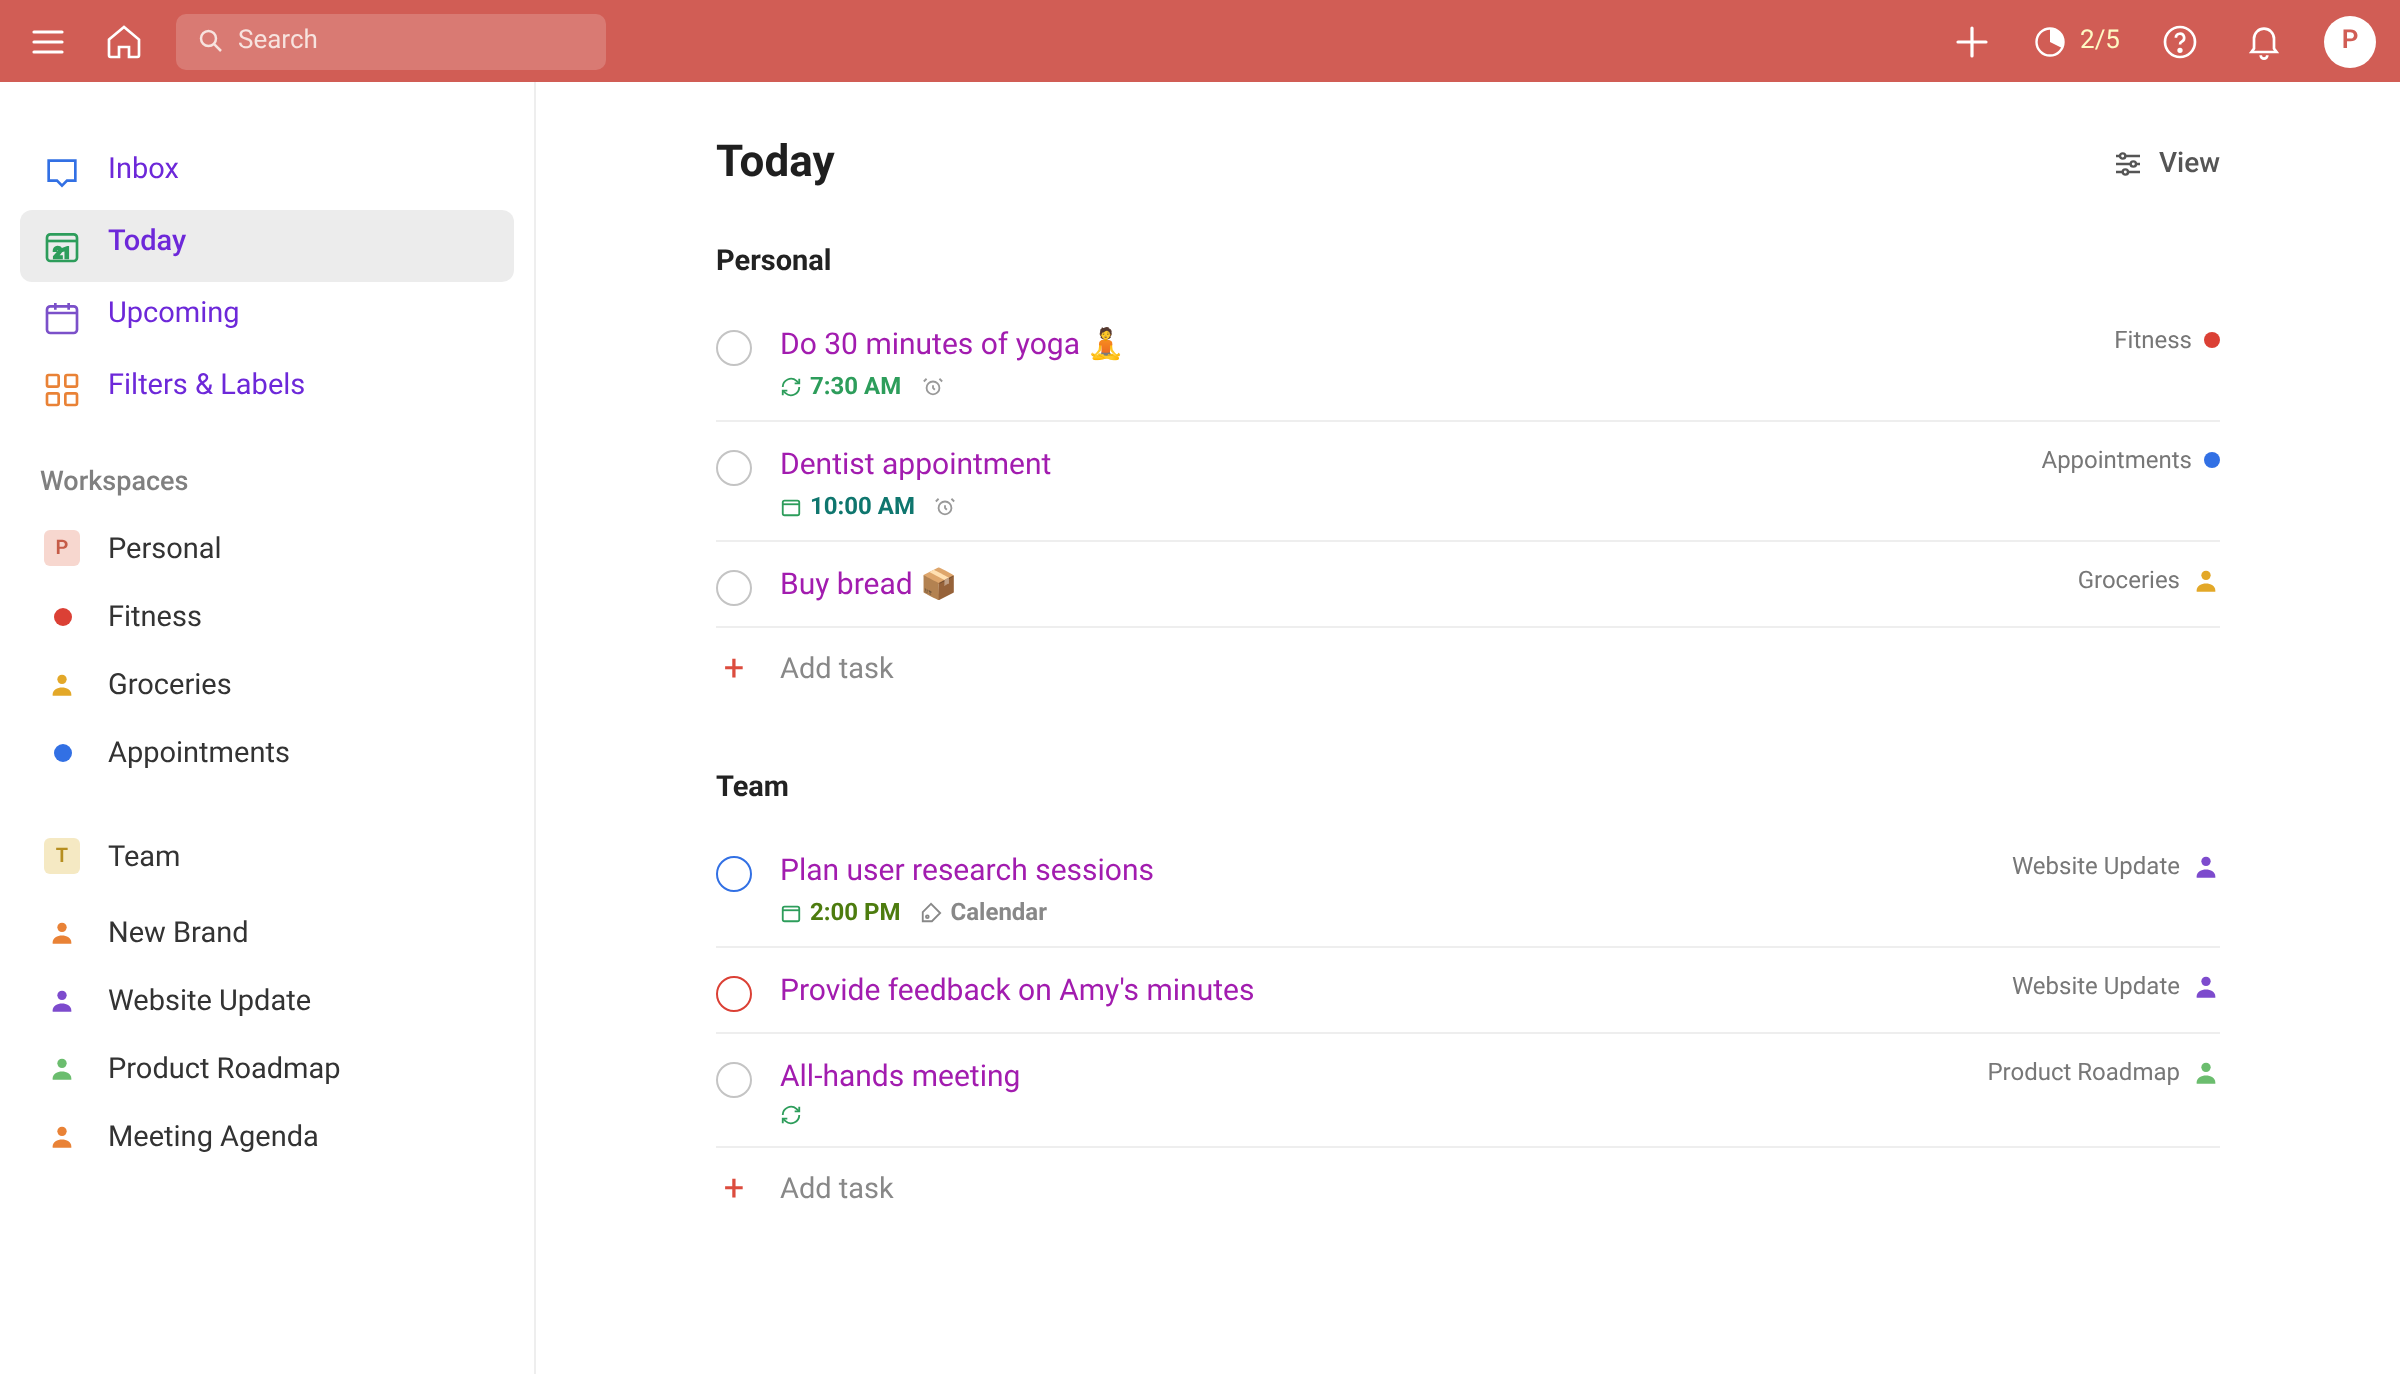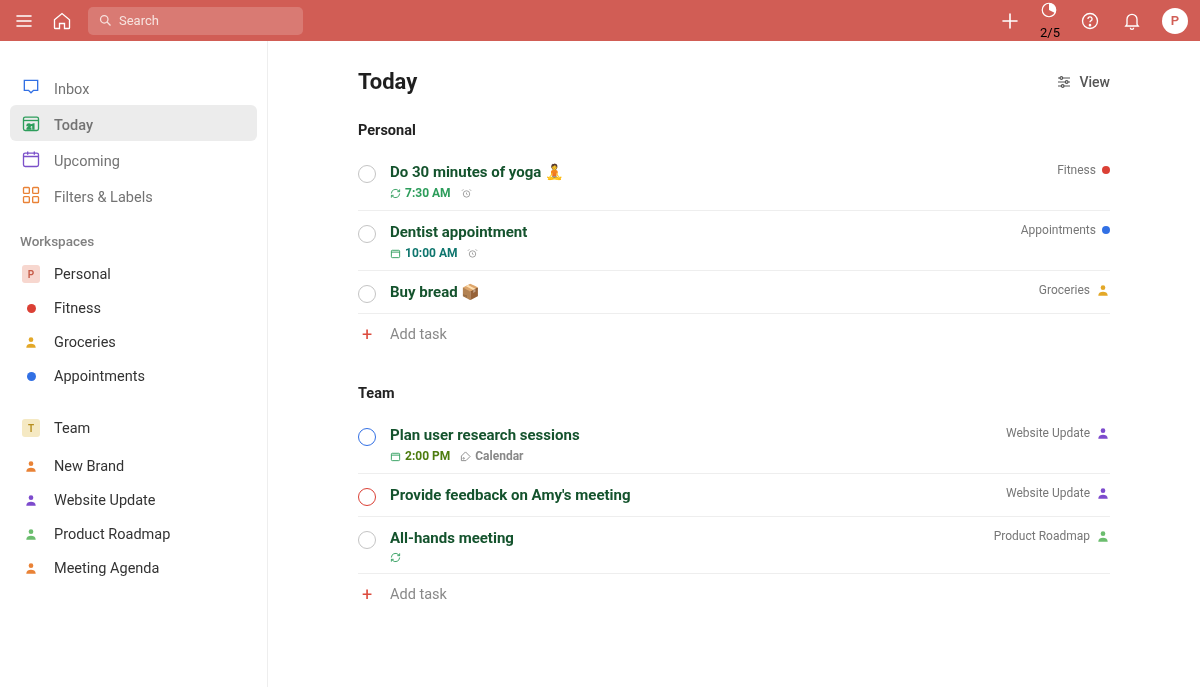--- a/index.html
+++ b/index.html
@@ -4,43 +4,43 @@
   <style>
     * { box-sizing: border-box; margin: 0; padding: 0; }
     body { font-family: -apple-system, BlinkMacSystemFont, "Segoe UI", Roboto, Helvetica, Arial, sans-serif; font-size: 14px; color: #1f1f1f; background: #fff; }
     .topbar { height: 41px; background: #d15d55; display: flex; align-items: center; padding: 0 12px; gap: 10px; }
     .topbar-left { display: flex; align-items: center; gap: 14px; }
     .topbar .icon-btn { width: 24px; height: 24px; display: flex; align-items: center; justify-content: center; cursor: pointer; color: #fff; }
     .search-wrap { display: flex; align-items: center; background: rgba(255,255,255,0.18); border-radius: 5px; height: 28px; padding: 0 10px; width: 215px; }
     .search-wrap .search-placeholder { color: #f7e3df; font-size: 13px; margin-left: 6px; }
     .topbar-spacer { flex: 1; }
     .topbar-right { display: flex; align-items: center; gap: 18px; }
-    .usage { display: flex; gap: 6px; color: #000000; font-size: 13px; flex-direction: column; }
+    .usage { display: flex; align-items: center; gap: 6px; color: #fef9c3; font-size: 13px; }
     .avatar-circle { width: 26px; height: 26px; border-radius: 50%; background: #fff; color: #d15d55; display: flex; align-items: center; justify-content: center; font-weight: 600; font-size: 13px; }
     .layout { display: flex; height: calc(100vh - 41px); }
     .sidebar { width: 268px; border-right: 1px solid #eee; padding: 28px 10px; overflow-y: auto; }
-    .nav-item { display: flex; align-items: flex-end; gap: 12px; padding: 7px 10px; border-radius: 6px; cursor: pointer; color: #737373; font-size: 14.5px; }
+    .nav-item { display: flex; align-items: flex-start; gap: 12px; padding: 7px 10px; border-radius: 6px; cursor: pointer; color: #6d28d9; font-size: 14.5px; }
     .nav-item.active { background: #ececec; font-weight: 500; }
     .nav-icon { width: 22px; height: 22px; display: flex; align-items: center; justify-content: center; }
     .section-title { color: #808080; font-size: 13.5px; font-weight: 500; padding: 20px 10px 8px; }
     .ws-item { display: flex; align-items: center; gap: 12px; padding: 6px 10px; border-radius: 6px; cursor: pointer; font-size: 14.5px; color: #333; }
     .ws-icon { width: 22px; height: 22px; display: flex; align-items: center; justify-content: center; }
     .sq-badge { width: 18px; height: 18px; border-radius: 3px; display: flex; align-items: center; justify-content: center; font-size: 10px; font-weight: 600; }
     .dot { width: 9px; height: 9px; border-radius: 50%; }
     .main { flex: 1; padding: 28px 90px 40px; overflow-y: auto; }
     .main-header { display: flex; align-items: center; justify-content: space-between; margin-bottom: 28px; }
     .page-title { font-size: 22px; font-weight: 700; }
     .view-btn { display: flex; align-items: center; gap: 8px; color: #555; font-size: 14px; cursor: pointer; font-weight: 500;}
     .section-head { font-weight: 700; font-size: 14.5px; margin-bottom: 12px; color: #222; }
     .task-list { margin-bottom: 30px; }
     .task { display: flex; align-items: flex-start; gap: 14px; padding: 12px 0 10px; border-bottom: 1px solid #eee; }
     .task:first-of-type { border-top: 1px solid #eee; }
     .task-check { width: 18px; height: 18px; border-radius: 50%; border: 1.6px solid #c4c4c4; flex-shrink: 0; margin-top: 2px; cursor: pointer; }
     .task-body { flex: 1; }
-    .task-title { font-size: 15px; color: #14532d; font-weight: bold; }
+    .task-title { font-size: 15px; color: #a21caf; }
     .task-meta { display: flex; align-items: center; gap: 10px; font-size: 12px; color: #777; margin-top: 5px; }
     .meta-pill { display: flex; align-items: center; gap: 4px; font-size: 12px; font-weight: bold; }
     .task-right { display: flex; flex-direction: column; align-items: flex-end; justify-content: flex-end; gap: 3px; }
     .project-tag { display: flex; align-items: center; gap: 6px; font-size: 12px; color: #777; margin-top: auto;}
     .addtask { display: flex; align-items: center; gap: 14px; padding: 10px 0; color: #888; cursor: pointer; font-size: 14.5px; }
     .addtask .plus { color: #dc4c3e; font-size: 18px; width: 18px; text-align: center; }
     svg { display: block; }
   </style>
 </head>
 <body>
@@ -323,21 +323,21 @@
                 <svg width="14" height="14" viewBox="0 0 24 24" fill="#7d4bcd">
                   <circle cx="12" cy="8" r="4"></circle>
                   <path d="M4 21c0-4 4-6 8-6s8 2 8 6v1H4z"></path>
                 </svg>
               </div>
             </div>
           </div>
           <div class="task">
             <div class="task-check" style="border-color:#db4035"></div>
             <div class="task-body">
-              <div class="task-title">Provide feedback on Amy's meeting</div>
+              <div class="task-title">Provide feedback on Amy's minutes</div>
             </div>
             <div class="task-right">
               <div class="project-tag">
                 <span>Website Update</span>
                 <svg width="14" height="14" viewBox="0 0 24 24" fill="#7d4bcd">
                   <circle cx="12" cy="8" r="4"></circle>
                   <path d="M4 21c0-4 4-6 8-6s8 2 8 6v1H4z"></path>
                 </svg>
               </div>
             </div>

